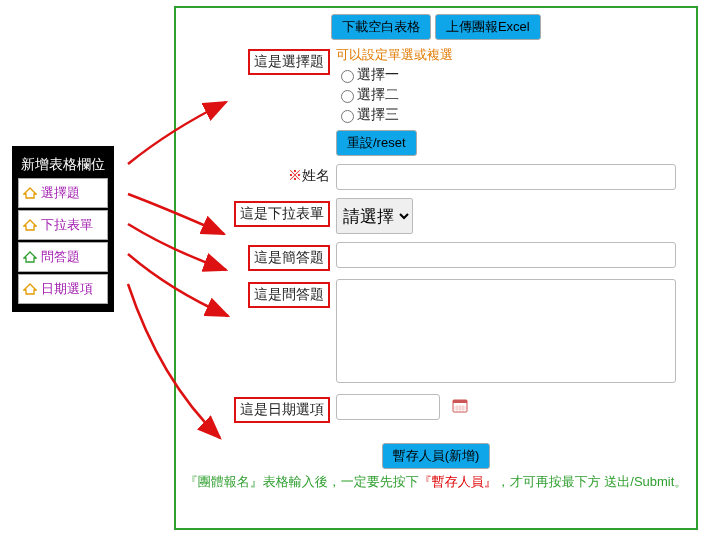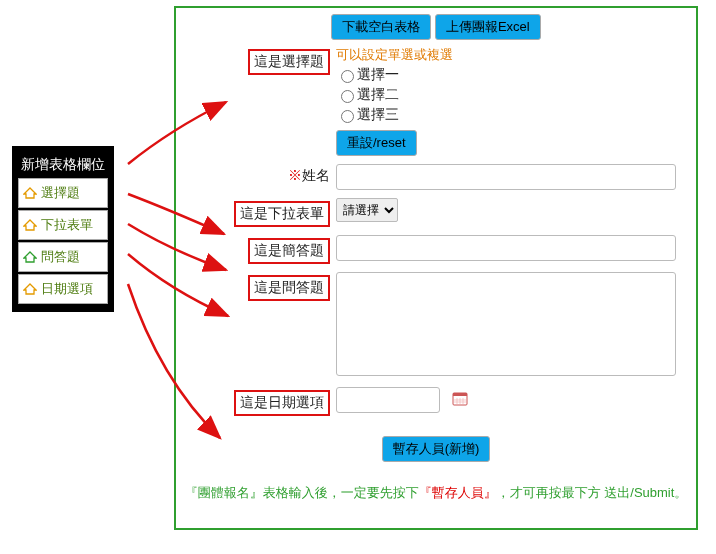--- a/index.html
+++ b/index.html
@@ -28,21 +28,21 @@
     text-align: center;
     font-size: 14px;
     padding: 4px 0;
   }
   .sidebar-item {
     background: #fff;
     border: 1px solid #aaa;
     margin-bottom: 2px;
     padding: 5px 4px;
     font-size: 13px;
-    color: #4d7c0f;
+    color: #a21caf;
     font-weight: 500;
     display: flex;
     align-items: center;
     cursor: pointer;
   }
   .sidebar-item .icn {
     margin-right: 4px;
     display: inline-flex;
   }
   
@@ -105,41 +105,41 @@
     font-size: 13px;
     height: 26px;
     font-family: inherit;
   }
   .w-long { width: 340px; }
   .w-short { width: 104px; }
   select {
     border: 1px solid #bbb;
     border-radius: 2px;
     padding: 2px 2px;
-    font-size: 12px;
-    height: 24px;
+    font-size: 17px;
+    height: 36px;
     font-family: inherit;
   }
   textarea {
     width: 340px;
     height: 104px;
     border: 1px solid #bbb;
     border-radius: 3px;
     resize: none;
     font-family: inherit;
   }
   .radio-line { font-size: 14px; color: #222; line-height: 20px; }
   .radio-line input { vertical-align: middle; margin-right: 3px; }
   
   .bottom-center { text-align: center; margin-top: 20px; }
   .note {
     text-align: center;
     color: #2f9f2f;
     font-size: 13px;
-    margin-top: 22px;
+    margin-top: 4px;
   }
   .note .r { color: #d00; }
   
   
   .cal-icon {
     display: inline-block;
     vertical-align: middle;
     margin-left: 4px;
   }
   

